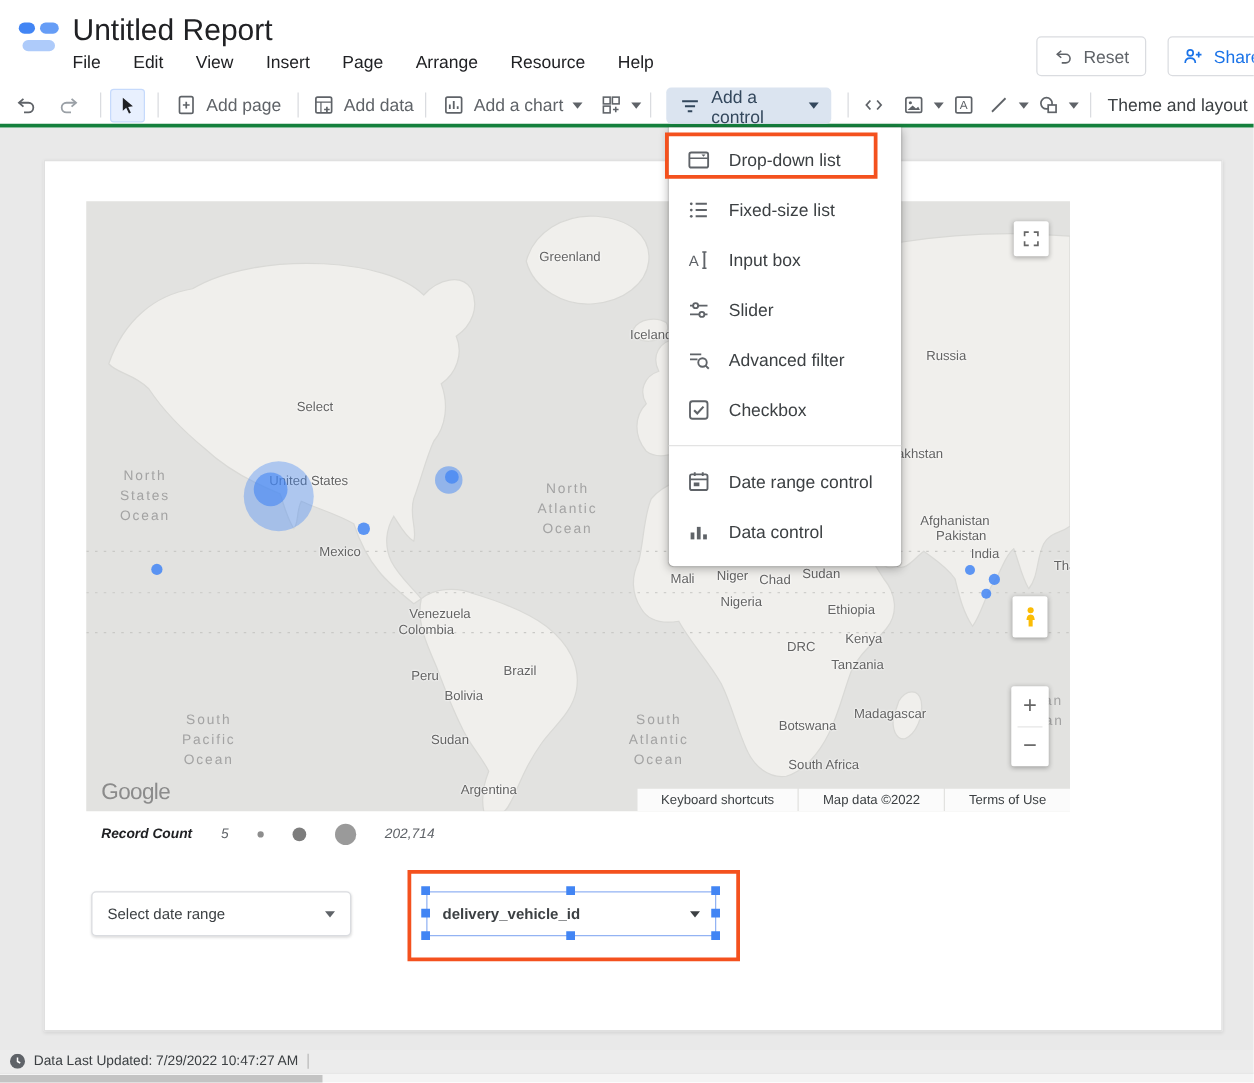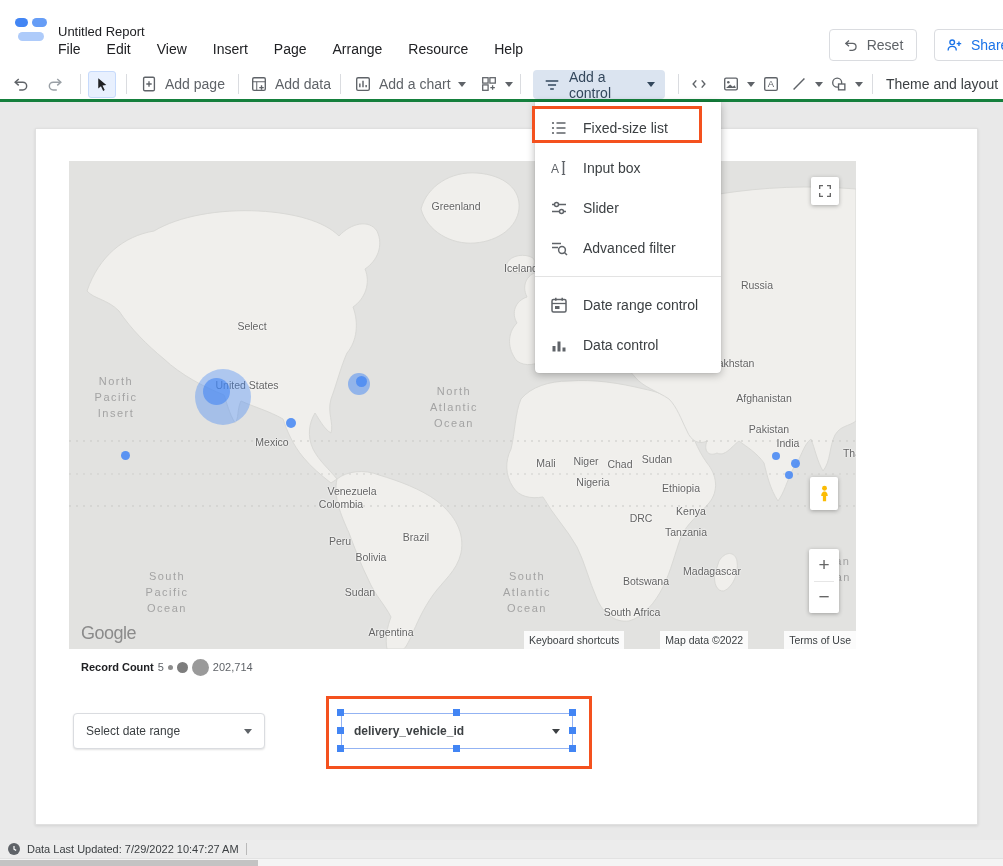--- a/index.html
+++ b/index.html
@@ -3,21 +3,21 @@
 <meta charset="utf-8">
 <style>
 * { margin:0; padding:0; box-sizing:border-box; }
 html,body { width:1003px; height:866px; }
 body { font-family:"Liberation Sans", sans-serif; background:#fff; position:relative; overflow:hidden; color:#202124; }
 svg { display:block; }
 
 
 .topbar { position:absolute; left:0; top:0; width:1003px; height:67px; background:#fff; z-index:5; }
 .logo { position:absolute; left:13px; top:12px; width:36px; height:36px; }
-.report-title { position:absolute; left:58px; top:24px; font-size:13px; color:#202124; }
+.report-title { position:absolute; left:58px; top:11px; font-size:24px; color:#202124; }
 .menubar { position:absolute; left:58px; top:41px; display:flex; gap:26px; }
 .menubar span { font-size:14px; color:#202124; cursor:default; }
 .btn-reset { position:absolute; left:829px; top:29px; height:32px; width:88px; border:1px solid #dadce0; border-radius:4px; background:#fff; display:flex; align-items:center; justify-content:center; gap:8px; color:#5f6368; font-size:14px; }
 .btn-share { position:absolute; left:934px; top:29px; height:32px; width:95px; border:1px solid #dadce0; border-radius:4px; background:#fff; display:flex; align-items:center; padding-left:10px; gap:8px; color:#1a73e8; font-size:14px; white-space:nowrap; }
 
 
 .toolbar { position:absolute; left:0; top:67px; width:1003px; height:35px; background:#fff; border-bottom:3px solid #15803d; z-index:5; }
 .tb-group { position:absolute; top:0; height:34px; display:flex; align-items:center; gap:7px; color:#5f6368; font-size:14px; cursor:pointer; }
 .tb-sep { position:absolute; top:7px; width:1px; height:20px; background:#dadce0; }
 .select-tool { position:absolute; left:88px; top:4px; width:28px; height:27px; background:#e8f0fe; border:1px solid #c6dafc; border-radius:3px; display:flex; align-items:center; justify-content:center; cursor:pointer; }
@@ -42,30 +42,30 @@
 .map svg.land { position:absolute; left:0; top:0; }
 .clabel { position:absolute; transform:translate(-50%,-50%); font-size:10.5px; color:#636363; white-space:nowrap; text-shadow:0 0 2px #fff, 0 0 2px #fff; pointer-events:none; }
 .olabel { position:absolute; transform:translate(-50%,-50%); width:62px; text-align:center; font-size:11px; letter-spacing:1.5px; line-height:16px; color:#a3a3a3; pointer-events:none; }
 .bubble { position:absolute; background:#4285f4; border-radius:50%; pointer-events:none; }
 .map-btn { position:absolute; background:#fff; border-radius:2px; box-shadow:0 1px 4px rgba(0,0,0,.3); display:flex; align-items:center; justify-content:center; cursor:pointer; }
 .zoom-ctl { position:absolute; left:740px; top:388px; width:30px; height:64px; background:#fff; border-radius:2px; box-shadow:0 1px 4px rgba(0,0,0,.3); display:flex; flex-direction:column; }
 .zoom-ctl div { flex:1; display:flex; align-items:center; justify-content:center; font-size:19px; color:#666; cursor:pointer; }
 .zoom-ctl .zdiv { flex:none; height:1px; background:#e6e6e6; margin:0 5px; }
 .gmap-logo { position:absolute; left:12px; top:462px; font-size:18px; font-weight:500; color:#8b8b8b; letter-spacing:-0.5px; }
 .map-attrib { position:absolute; right:0; bottom:0; display:flex; gap:1px; font-size:10.5px; color:#3c4043; }
-.map-attrib span { background:rgba(255,255,255,.85); padding:3px 5px;margin-left:35px; }
-
-
-.legend { position:absolute; left:45px; top:528px; height:20px; display:flex; align-items:center; gap:4px; }
+.map-attrib span { background:rgba(255,255,255,.85); padding:3px 19px; }
+
+
+.legend { position:absolute; left:45px; top:528px; height:20px; display:flex; align-items:center; gap:23px;font-style:italic; }
 .legend .lg-title { font-size:11px; font-weight:bold; color:#202124; }
 .legend .lg-val { font-size:11px; color:#5f6368; }
 .lg-dot { border-radius:50%; background:#8d8d8d; }
 
 
-.ctl-date { position:absolute; left:37px; top:584px; width:192px; height:36px; background:#fff; border:1px solid #dadce0; border-radius:4px; box-shadow:0 1px 2px rgba(0,0,0,.12); display:flex; align-items:center; padding:0 12px; font-size:12px; color:#3c4043; cursor:pointer; }
+.ctl-date { position:absolute; left:37px; top:584px; width:208px; height:36px; background:#fff; border:1px solid #dadce0; border-radius:4px; box-shadow:0 1px 2px rgba(0,0,0,.12); display:flex; align-items:center; padding:0 12px; font-size:12px; color:#3c4043; cursor:pointer; }
 .ctl-date .caret { margin-left:auto; }
 .sel-wrap { position:absolute; left:305px; top:584px; width:232px; height:20px; }
 .ctl-vehicle { width:232px; height:36px; background:#fff; border:1px solid #93b3f3; border-radius:2px; display:flex; align-items:center; padding:0 12px; font-size:12px; font-weight:bold; color:#3c4043; cursor:pointer; }
 .ctl-vehicle .caret { margin-left:auto; border-top-color:#3c4043; }
 .handle { position:absolute; width:7px; height:7px; background:#4285f4; }
 .orange-box { position:absolute; left:290px; top:567px; width:266px; height:73px; border:3px solid #f4511e; pointer-events:none; }
 
 
 .statusbar { position:absolute; left:0; top:840px; width:1003px; height:18px; background:#ececec; display:flex; align-items:center; gap:7px; padding-left:8px; }
 .statusbar .st-text { font-size:11px; color:#3c4043; }
@@ -237,20 +237,30 @@
   </div>
   <div class="tb-sep" style="left:872px"></div>
   <div class="theme-layout">Theme and layout</div>
 </div>
 
 <div class="menu-panel">
   <div class="menu-highlight"></div>
   <div class="menu-item">
     <span class="mi-icon">
       <svg viewBox="0 0 20 20" width="20">
+          <rect x="2.5" y="4" width="15" height="12" rx="1.5" fill="none" stroke="#5f6368" stroke-width="1.5"></rect>
+          <path d="M2.5 8.5 h15" stroke="#5f6368" stroke-width="1.2"></path>
+          <path d="M12.2 5.5 l1.6 1.9 1.6 -1.9 z" fill="#5f6368"></path>
+        </svg>
+    </span>
+    <span>Drop-down list</span>
+  </div>
+  <div class="menu-item">
+    <span class="mi-icon">
+      <svg viewBox="0 0 20 20" width="20">
           <circle cx="4" cy="5" r="1.1" fill="#5f6368"></circle>
           <circle cx="4" cy="10" r="1.1" fill="#5f6368"></circle>
           <circle cx="4" cy="15" r="1.1" fill="#5f6368"></circle>
           <path d="M7.5 5 h9 M7.5 10 h9 M7.5 15 h9" stroke="#5f6368" stroke-width="1.5"></path>
         </svg>
     </span>
     <span>Fixed-size list</span>
   </div>
   <div class="menu-item">
     <span class="mi-icon">
@@ -274,20 +284,29 @@
   </div>
   <div class="menu-item">
     <span class="mi-icon">
       <svg viewBox="0 0 20 20" width="20">
           <path d="M3 5.5 h9 M3 9.5 h6" stroke="#5f6368" stroke-width="1.5"></path>
           <circle cx="13" cy="12" r="3.4" fill="none" stroke="#5f6368" stroke-width="1.5"></circle>
           <path d="M15.5 14.5 L18 17" stroke="#5f6368" stroke-width="1.5"></path>
         </svg>
     </span>
     <span>Advanced filter</span>
+  </div>
+  <div class="menu-item">
+    <span class="mi-icon">
+      <svg viewBox="0 0 20 20" width="20">
+          <rect x="3" y="3" width="14" height="14" rx="2" fill="none" stroke="#5f6368" stroke-width="1.5"></rect>
+          <path d="M6.3 10.2 L8.8 12.7 L13.8 7.3" fill="none" stroke="#5f6368" stroke-width="1.7"></path>
+        </svg>
+    </span>
+    <span>Checkbox</span>
   </div>
   <div class="menu-divider"></div>
   <div class="menu-item">
     <span class="mi-icon">
       <svg viewBox="0 0 20 20" width="20">
           <rect x="3" y="4.5" width="14" height="12.5" rx="1.5" fill="none" stroke="#5f6368" stroke-width="1.5"></rect>
           <path d="M3 8.5 h14" stroke="#5f6368" stroke-width="1.3"></path>
           <path d="M6.8 2.8 v3 M13.2 2.8 v3" stroke="#5f6368" stroke-width="1.5"></path>
           <rect x="6" y="11" width="4.5" height="3" fill="#5f6368"></rect>
         </svg>
@@ -334,21 +353,21 @@
         <path d="M0 313 H787" stroke="#cfcfcc" stroke-width="1" stroke-dasharray="2 5" fill="none"></path>
         <path d="M0 345 H787" stroke="#c9c9c6" stroke-width="1" stroke-dasharray="2 5" fill="none"></path>
       </svg>
 
       <span class="clabel" style="left:387px;top:45px">Greenland</span>
       <span class="clabel" style="left:452px;top:107px">Iceland</span>
       <span class="clabel" style="left:688px;top:124px">Russia</span>
       <span class="clabel" style="left:183px;top:165px">Select</span>
       <span class="clabel" style="left:658px;top:202px">Kazakhstan</span>
       <span class="clabel" style="left:178px;top:224px">United States</span>
-      <span class="clabel" style="left:695px;top:237px">Afghanistan</span>
+      <span class="clabel" style="left:695px;top:256px">Afghanistan</span>
       <span class="clabel" style="left:700px;top:268px">Pakistan</span>
       <span class="clabel" style="left:203px;top:281px">Mexico</span>
       <span class="clabel" style="left:719px;top:282px">India</span>
       <span class="clabel" style="left:783px;top:292px">Tha</span>
       <span class="clabel" style="left:477px;top:302px">Mali</span>
       <span class="clabel" style="left:517px;top:300px">Niger</span>
       <span class="clabel" style="left:551px;top:303px">Chad</span>
       <span class="clabel" style="left:588px;top:298px">Sudan</span>
       <span class="clabel" style="left:524px;top:321px">Nigeria</span>
       <span class="clabel" style="left:612px;top:327px">Ethiopia</span>
@@ -356,24 +375,24 @@
       <span class="clabel" style="left:272px;top:343px">Colombia</span>
       <span class="clabel" style="left:572px;top:357px">DRC</span>
       <span class="clabel" style="left:622px;top:350px">Kenya</span>
       <span class="clabel" style="left:617px;top:371px">Tanzania</span>
       <span class="clabel" style="left:271px;top:380px">Peru</span>
       <span class="clabel" style="left:347px;top:376px">Brazil</span>
       <span class="clabel" style="left:302px;top:396px">Bolivia</span>
       <span class="clabel" style="left:643px;top:410px">Madagascar</span>
       <span class="clabel" style="left:577px;top:420px">Botswana</span>
       <span class="clabel" style="left:291px;top:431px">Sudan</span>
-      <span class="clabel" style="left:563px;top:451px">South Africa</span>
+      <span class="clabel" style="left:590px;top:451px">South Africa</span>
       <span class="clabel" style="left:322px;top:471px">Argentina</span>
 
-      <div class="olabel" style="left:47px;top:236px">North Pacific Insert</div>
+      <div class="olabel" style="left:47px;top:236px">North States Ocean</div>
       <div class="olabel" style="left:385px;top:246px">North Atlantic Ocean</div>
       <div class="olabel" style="left:98px;top:431px">South Pacific Ocean</div>
       <div class="olabel" style="left:458px;top:431px">South Atlantic Ocean</div>
       <div class="olabel" style="left:762px;top:408px">Indian Ocean</div>
 
       <div class="bubble" style="left:126px;top:208px;width:56px;height:56px;opacity:.38"></div>
       <div class="bubble" style="left:134px;top:217px;width:27px;height:27px;opacity:.60"></div>
       <div class="bubble" style="left:279px;top:212px;width:22px;height:22px;opacity:.50"></div>
       <div class="bubble" style="left:287px;top:215px;width:11px;height:11px;opacity:.78"></div>
       <div class="bubble" style="left:217px;top:257px;width:10px;height:10px;opacity:.85"></div>

